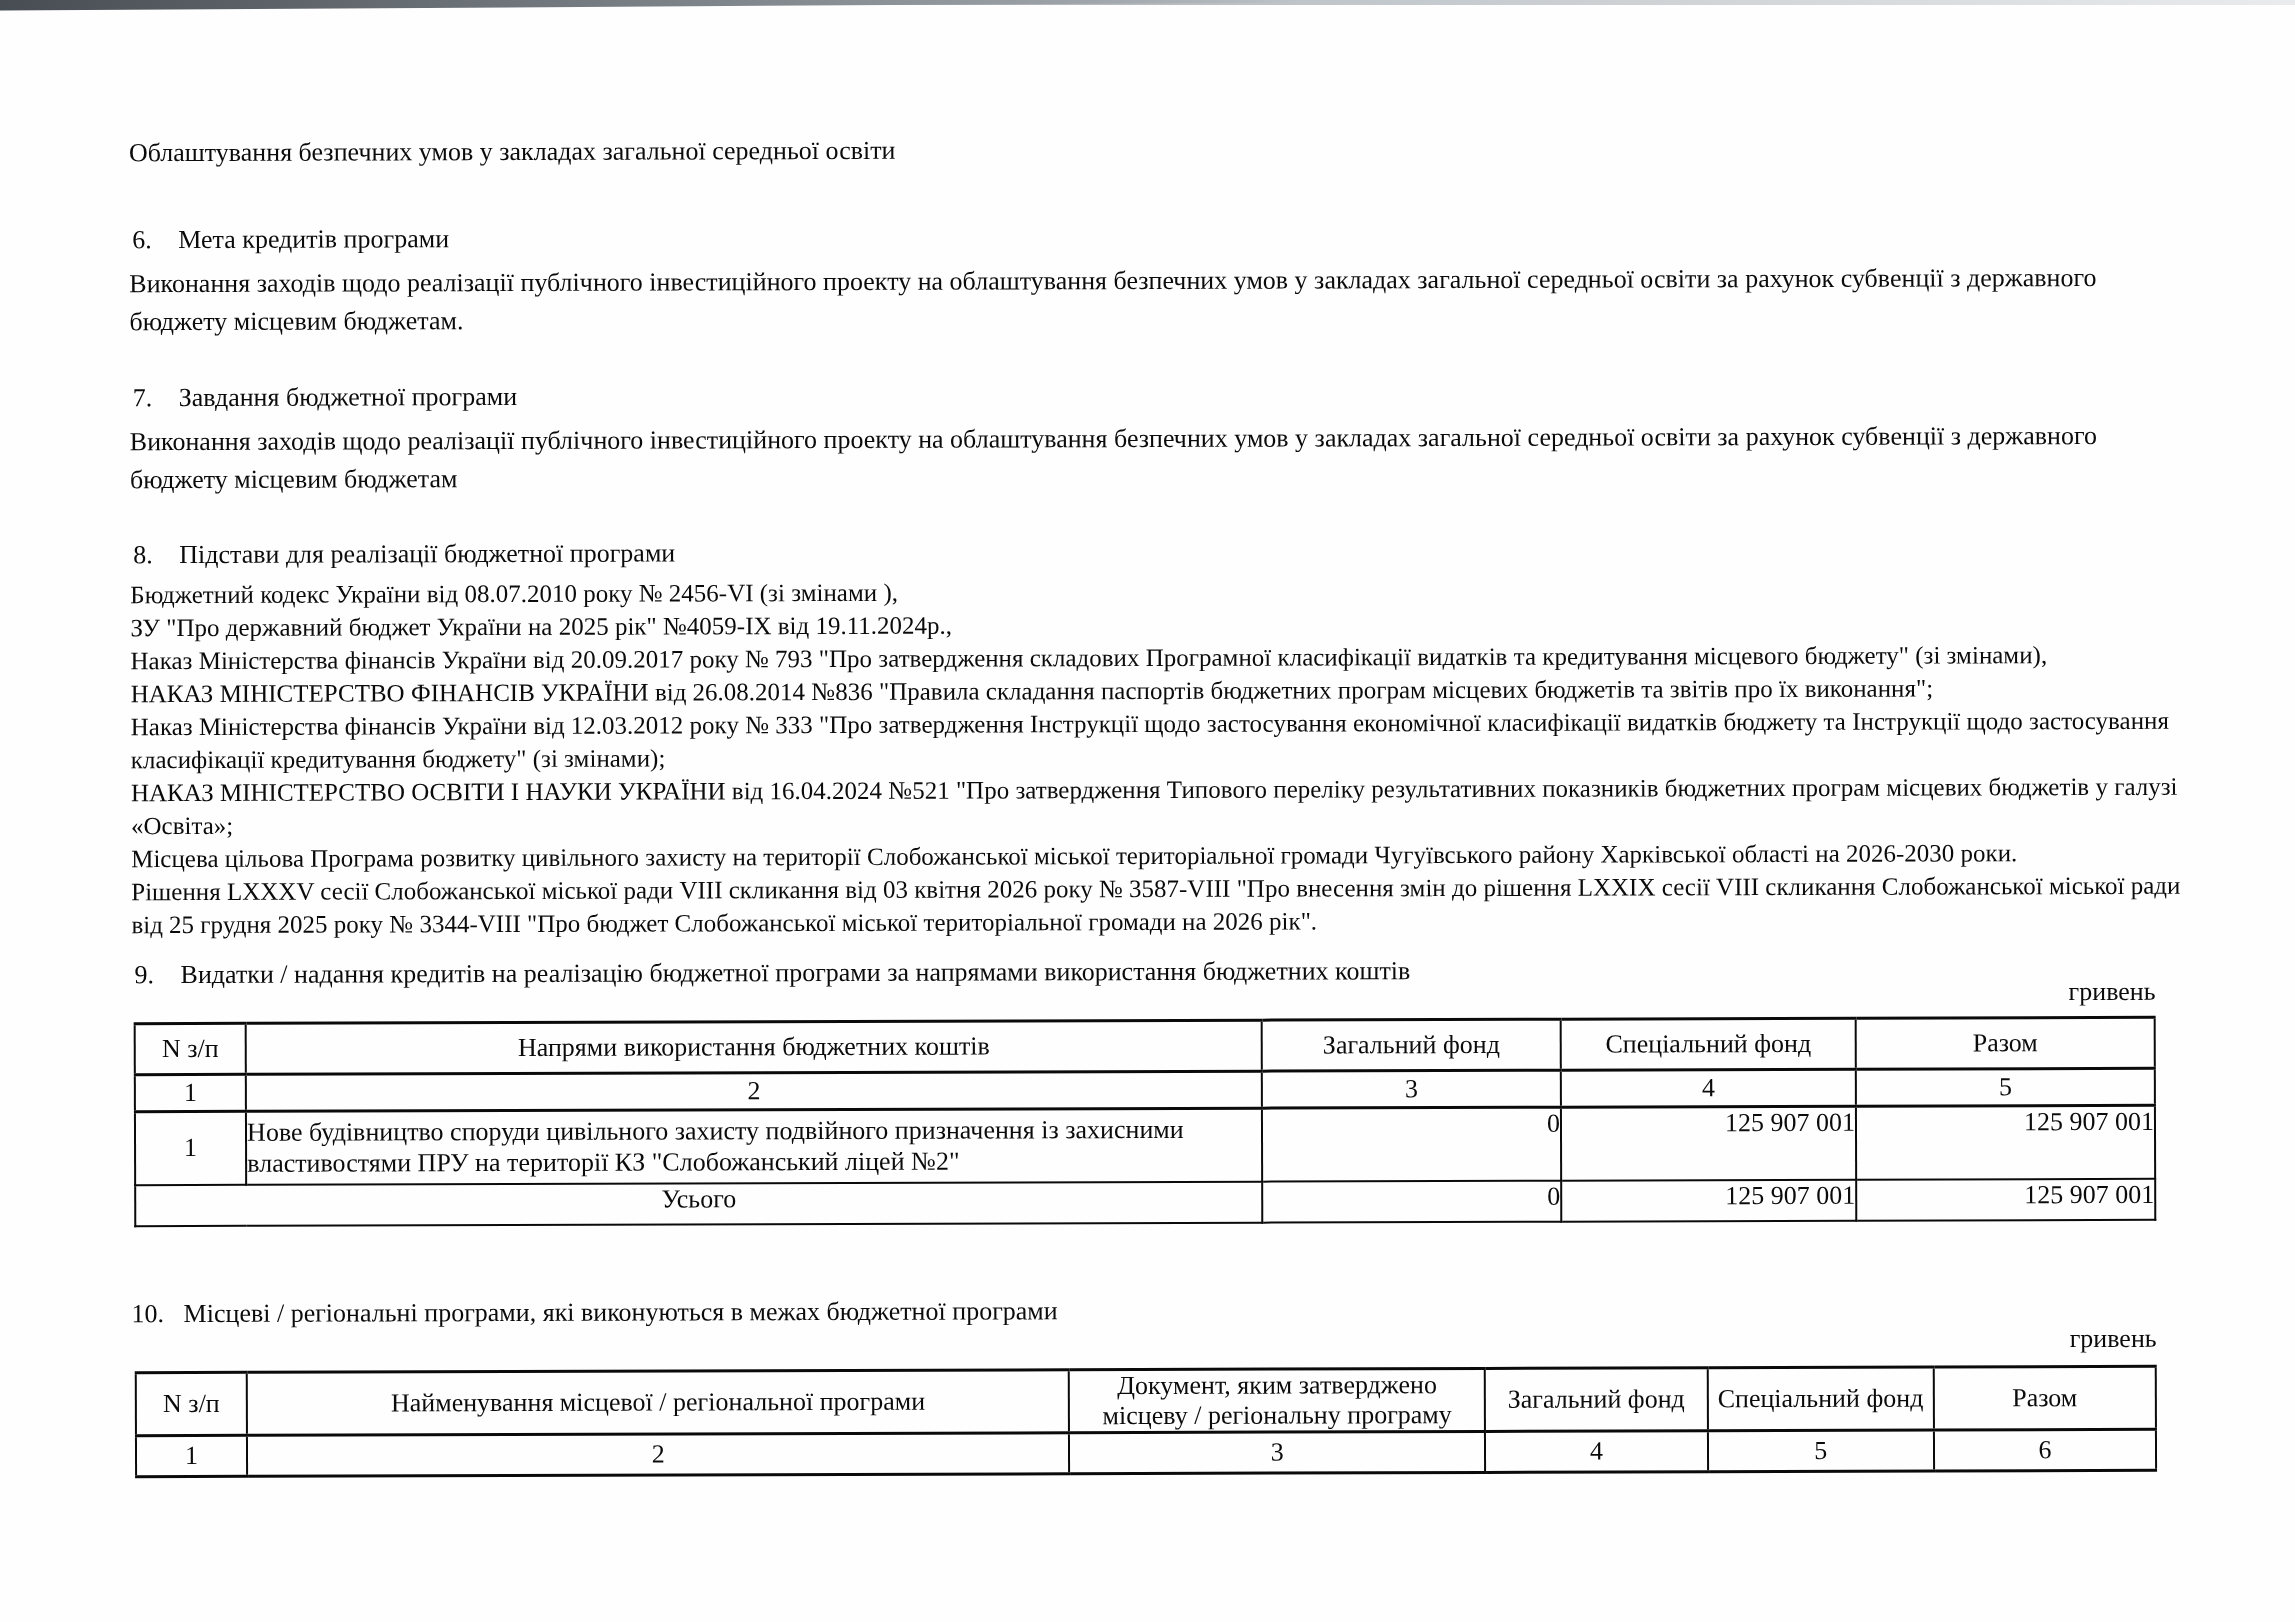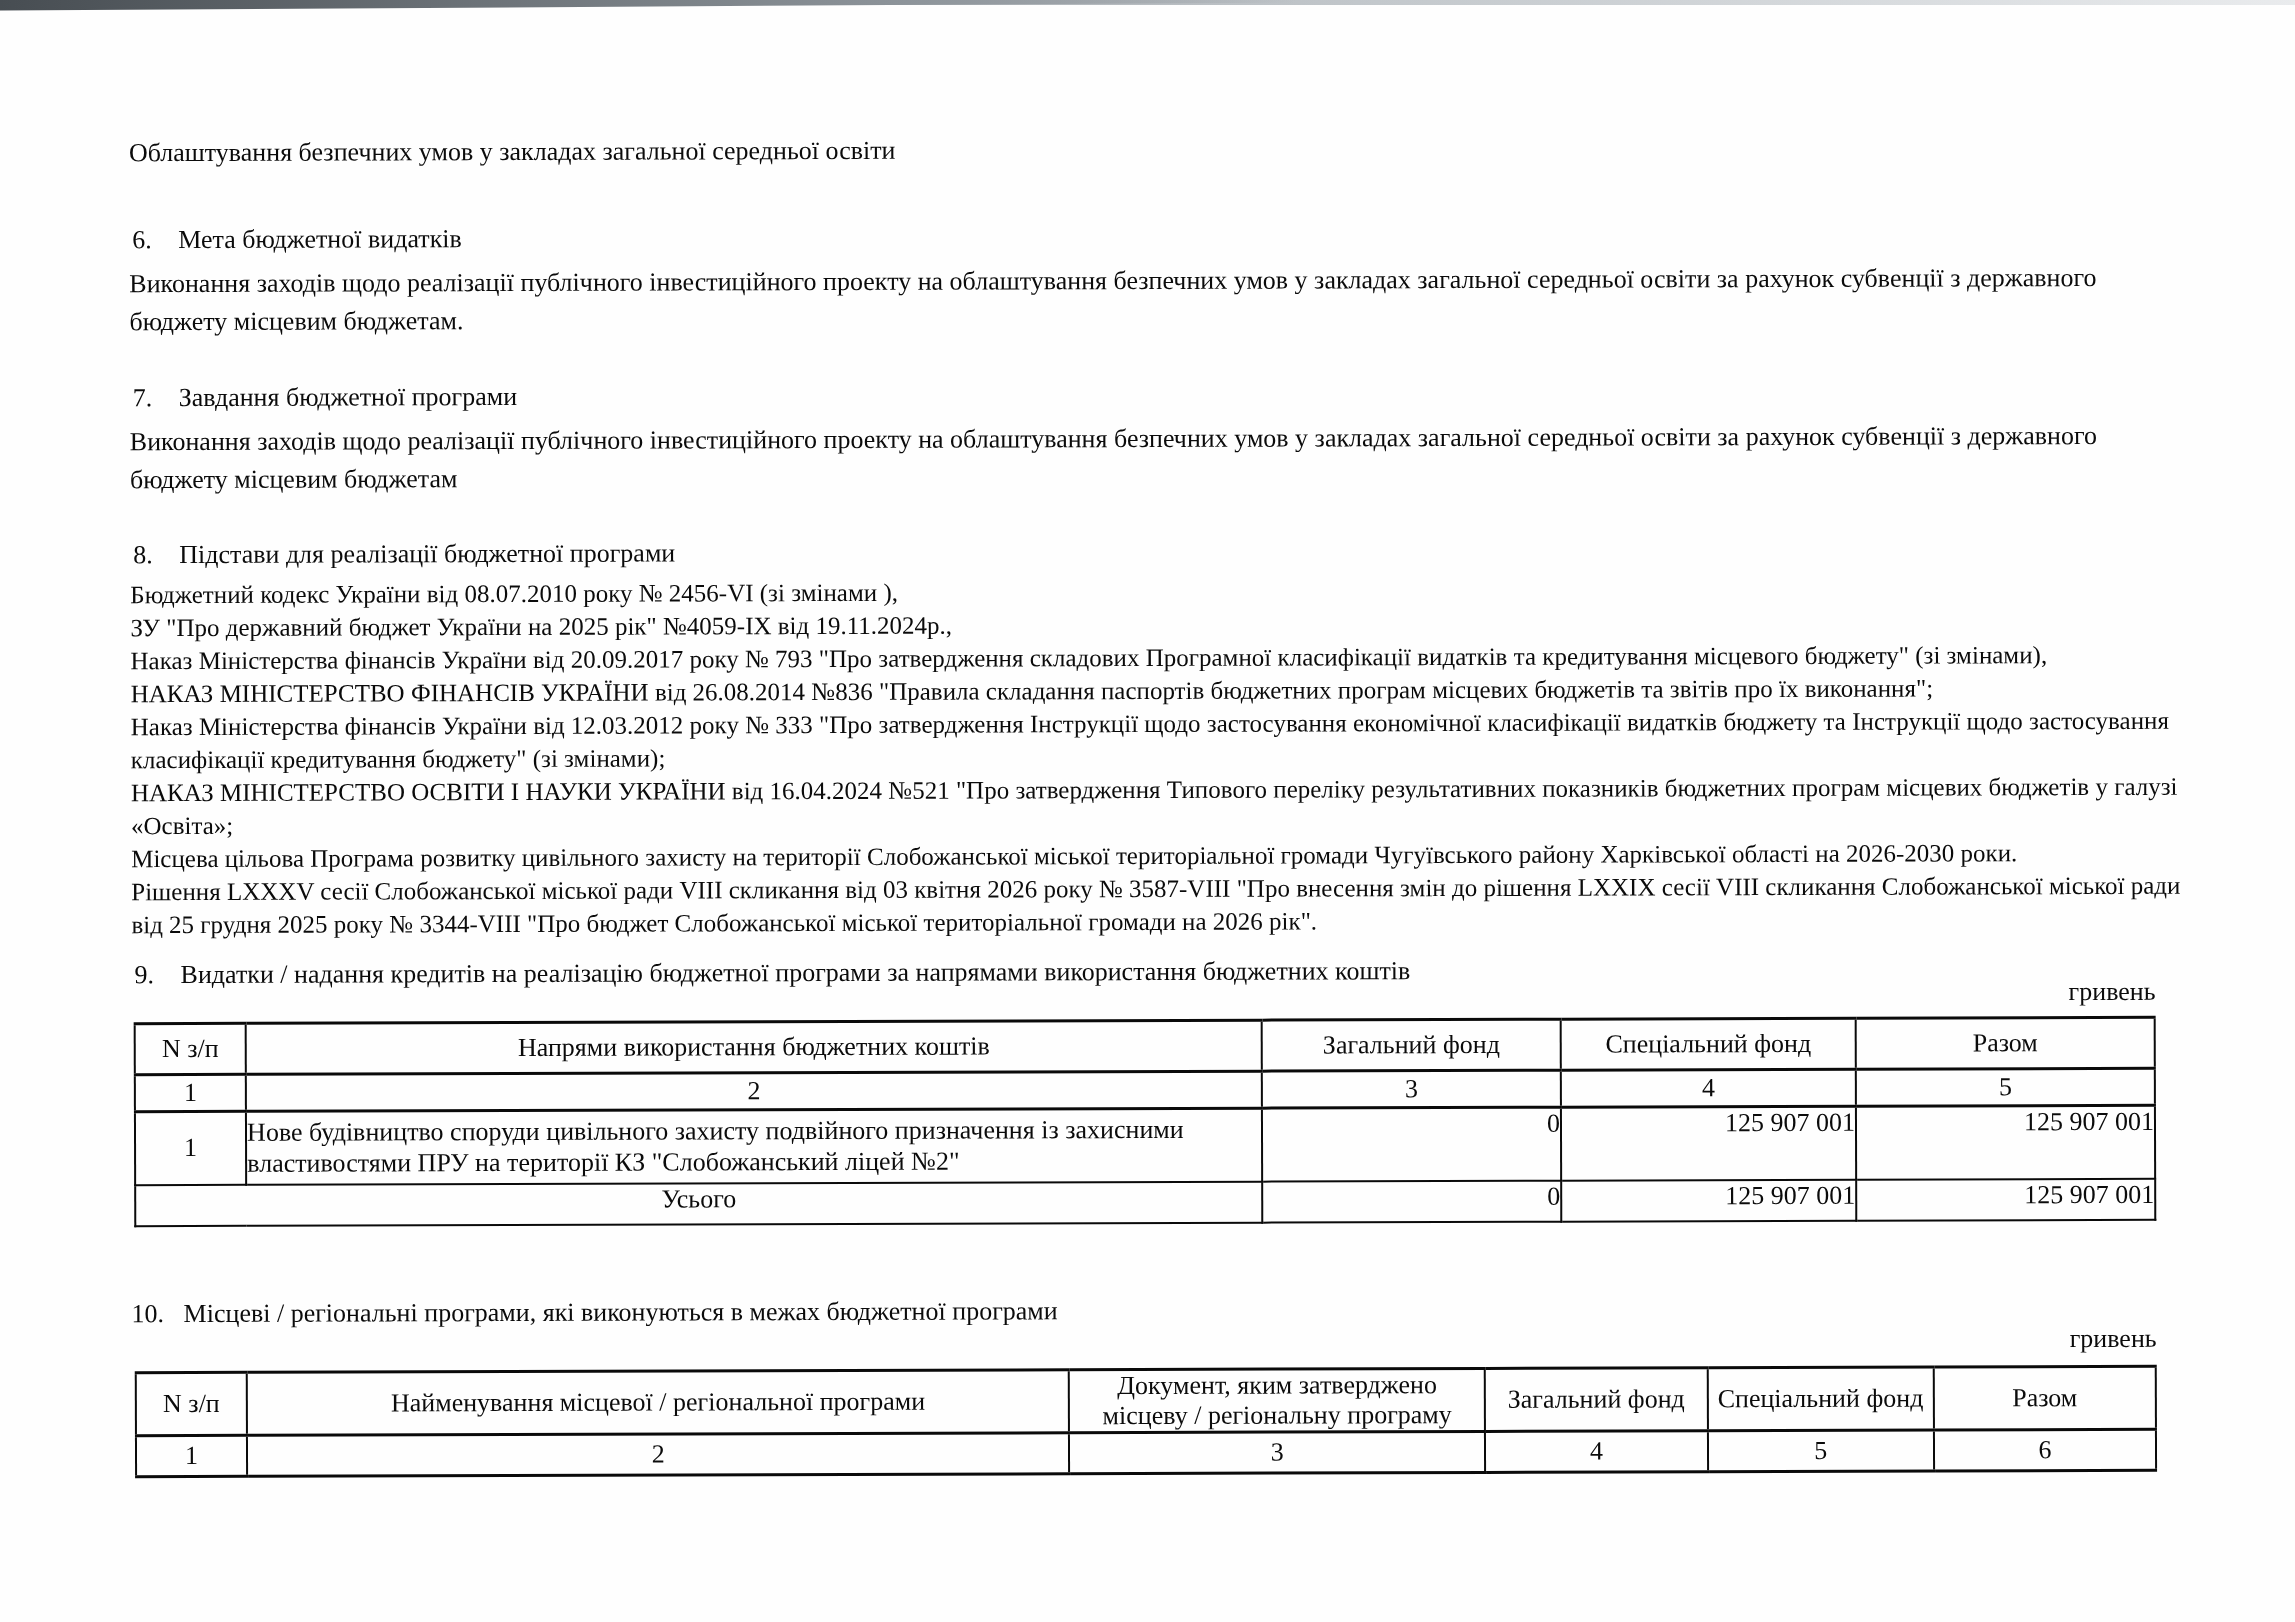--- a/index.html
+++ b/index.html
@@ -117,21 +117,21 @@
 
 <div id="page">
   <div class="scan-edge"></div>
   <div class="scan-edge-dark"></div>
 
   <div id="content">
 
     <div class="abs doc-line" style="left:131px; top:134px;">Облаштування безпечних умов у закладах загальної середньої освіти</div>
 
     <div class="abs heading h6" style="left:134px; top:222px;">
-      <span class="h-num">6.</span><span class="h-text">Мета бюджетної видатків</span>
+      <span class="h-num">6.</span><span class="h-text">Мета кредитів програми</span>
     </div>
     <div class="abs para" style="left:131px; top:262px; width:2048px;">Виконання заходів щодо реалізації публічного інвестиційного проекту на облаштування безпечних умов у закладах загальної середньої освіти за рахунок субвенції з державного бюджету місцевим бюджетам.</div>
 
     <div class="abs heading h7" style="left:134px; top:380px;">
       <span class="h-num">7.</span><span class="h-text">Завдання бюджетної програми</span>
     </div>
     <div class="abs para" style="left:131px; top:420px; width:2048px;">Виконання заходів щодо реалізації публічного інвестиційного проекту на облаштування безпечних умов у закладах загальної середньої освіти за рахунок субвенції з державного бюджету місцевим бюджетам</div>
 
     <div class="abs heading h8" style="left:134px; top:537px;">
       <span class="h-num">8.</span><span class="h-text">Підстави для реалізації бюджетної програми</span>

